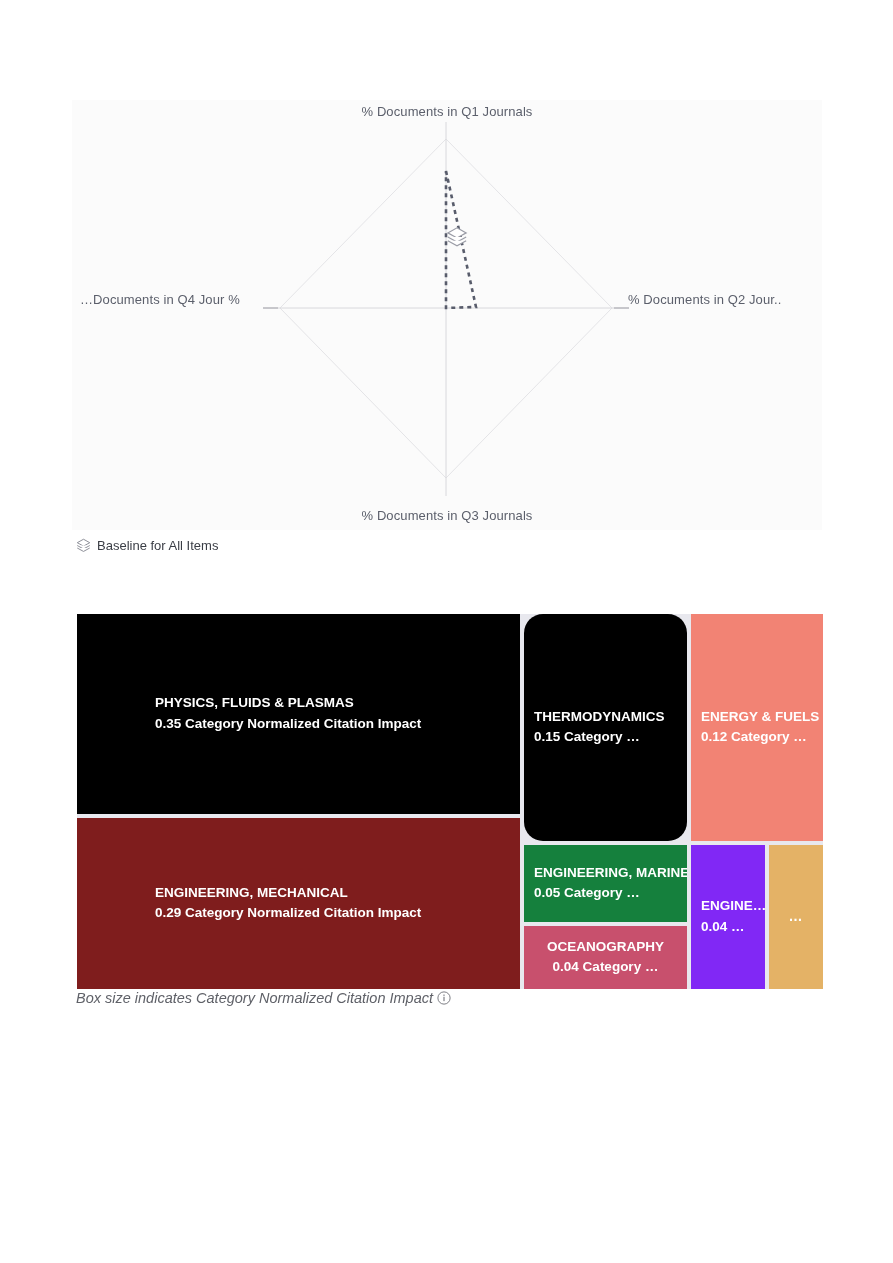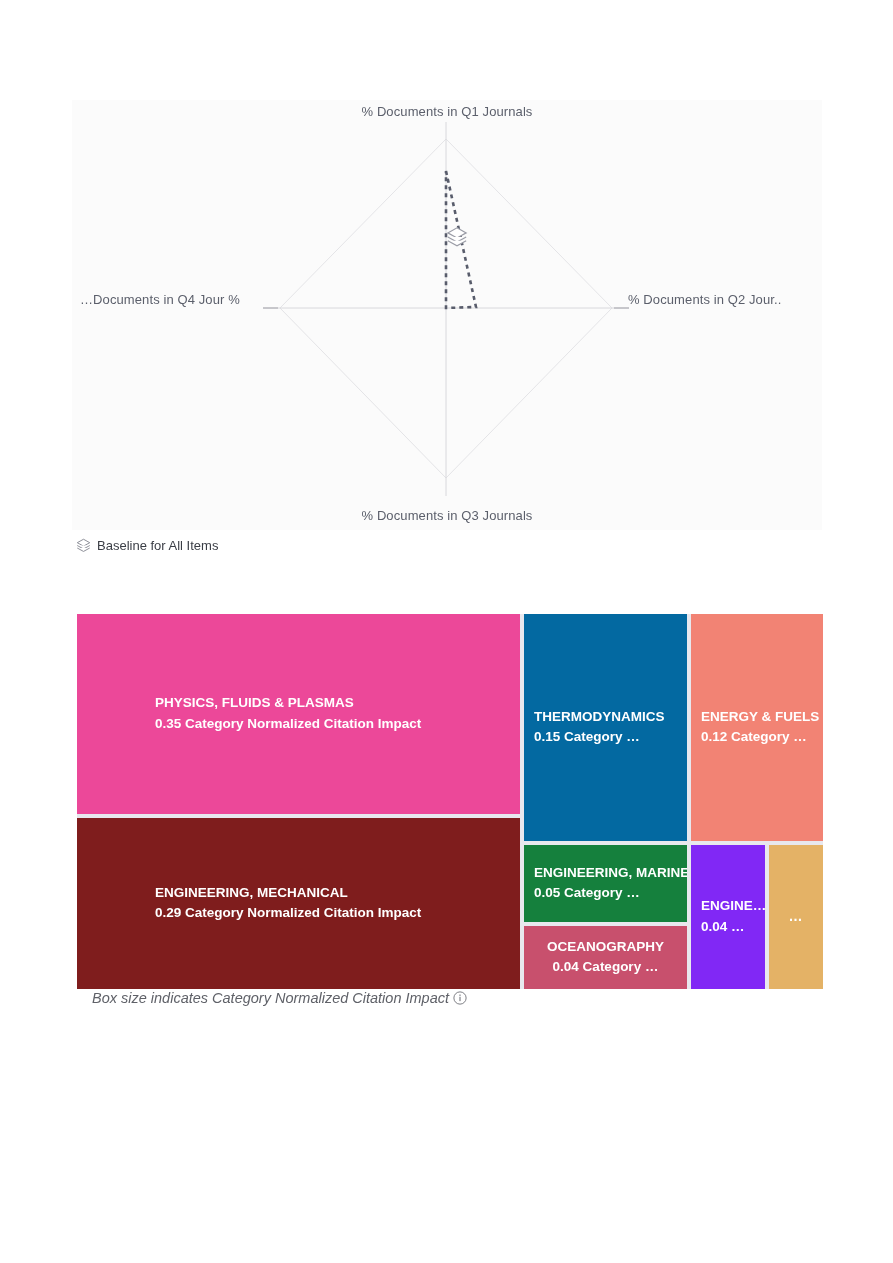--- a/index.html
+++ b/index.html
@@ -120,41 +120,40 @@
   .tm-label .tm-name { display: block; }
   .tm-label .tm-value { display: block; }
   .tm-label.centered { text-align: center; }
   .tm-label.indent { padding-left: 78px; }
   .tm-label.dots {
     text-align: center;
     font-size: 14px;
     letter-spacing: 1px;
   }
 
-  #tm-physics      { left: 0px;   top: 0px;   width: 443px; height: 200px; background: #ec4899; }
+  #tm-physics      { left: 0px;   top: 0px;   width: 443px; height: 200px; background: #000000; }
   #tm-mechanical   { left: 0px;   top: 204px; width: 443px; height: 171px; background: #7f1d1d; }
-  #tm-thermo       { left: 447px; top: 0px;   width: 163px; height: 227px; background: #0369a1; }
+  #tm-thermo       { left: 447px; top: 0px;   width: 163px; height: 227px; background: #000000; border-radius: 19px; }
   #tm-energy       { left: 614px; top: 0px;   width: 132px; height: 227px; background: #f28374; }
   #tm-marine       { left: 447px; top: 231px; width: 163px; height: 77px;  background: #15803d; }
   #tm-oceanography { left: 447px; top: 312px; width: 163px; height: 63px;  background: #c8506d; }
   #tm-engine4      { left: 614px; top: 231px; width: 74px;  height: 144px; background: #8128f5; }
   #tm-more         { left: 692px; top: 231px; width: 54px;  height: 144px; background: #e4b266; }
 
   #treemap-caption {
     position: absolute;
     left: 76px;
     top: 990px;
     font-size: 14.5px;
     font-style: italic;
     color: #5f6168;
     display: flex;
     align-items: center;
     gap: 4px;
     white-space: nowrap;
-    margin-left: 16px;
   }
   #treemap-caption .info-icon {
     width: 14px;
     height: 14px;
     display: inline-block;
   }
 </style>
 </head>
 <body>
 

